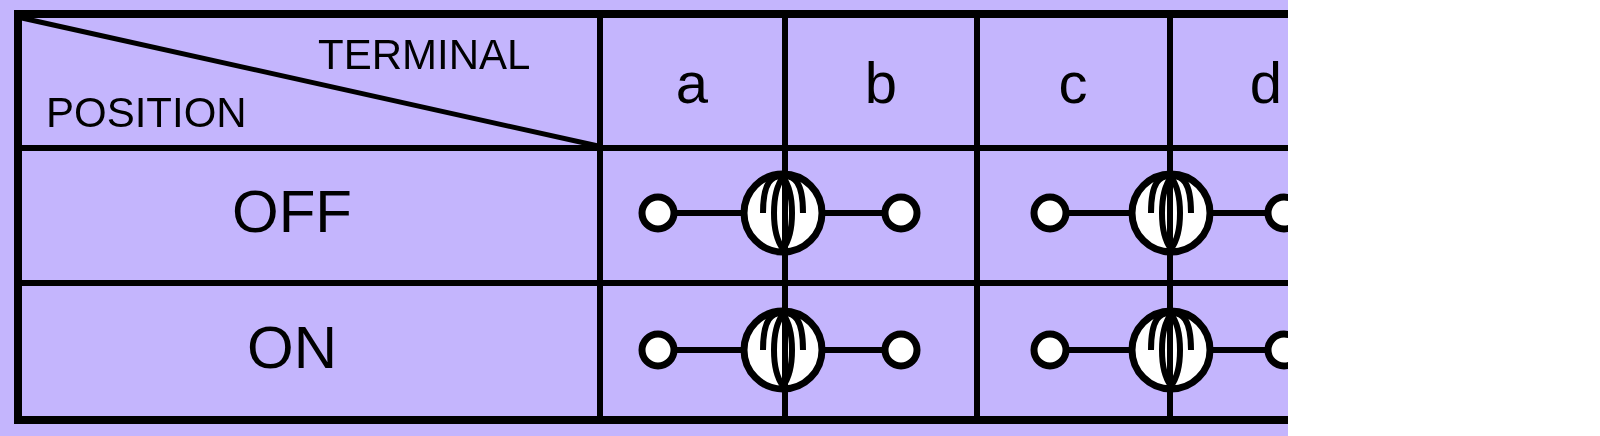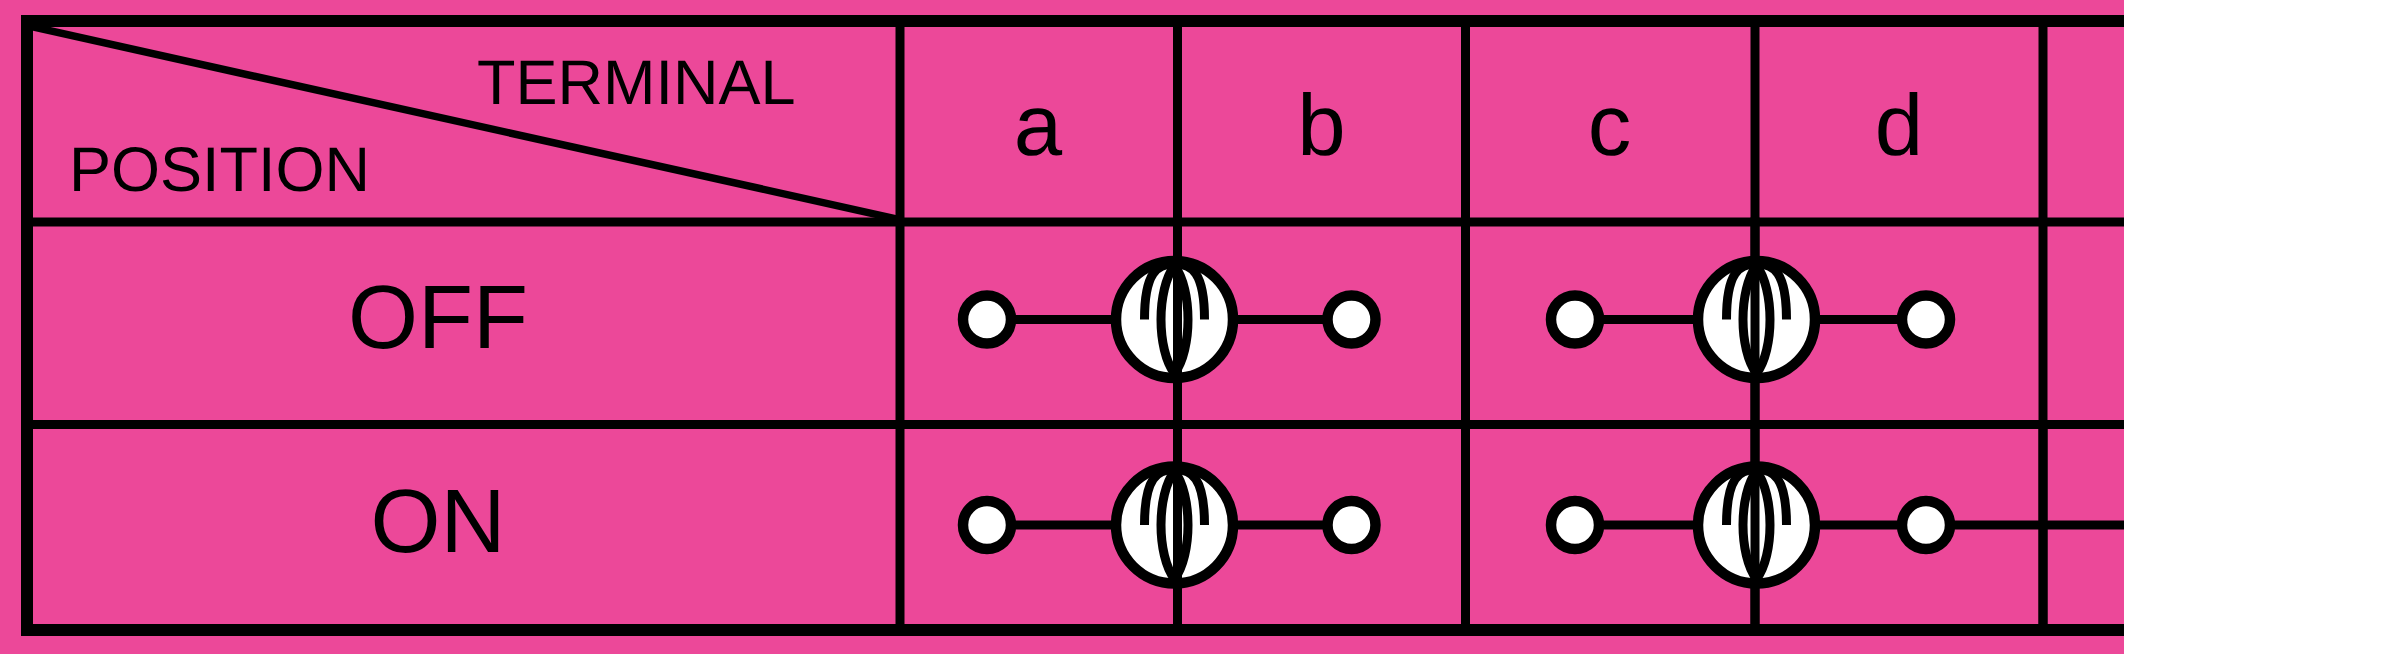--- a/index.html
+++ b/index.html
@@ -7,23 +7,23 @@
     margin: 0;
     padding: 0;
     background: #ffffff;
   }
   body {
     font-family: "Liberation Sans", sans-serif;
     color: #000000;
   }
   #stage {
     position: relative;
-    width: 1416px;
+    width: 1288px;
     height: 436px;
-    background: #ec4899;
+    background: #c4b5fd;
     overflow: hidden;
   }
   #stage svg {
     position: absolute;
     top: 0;
     left: 0;
     display: block;
   }
   .tbl-line {
     stroke: #000000;

